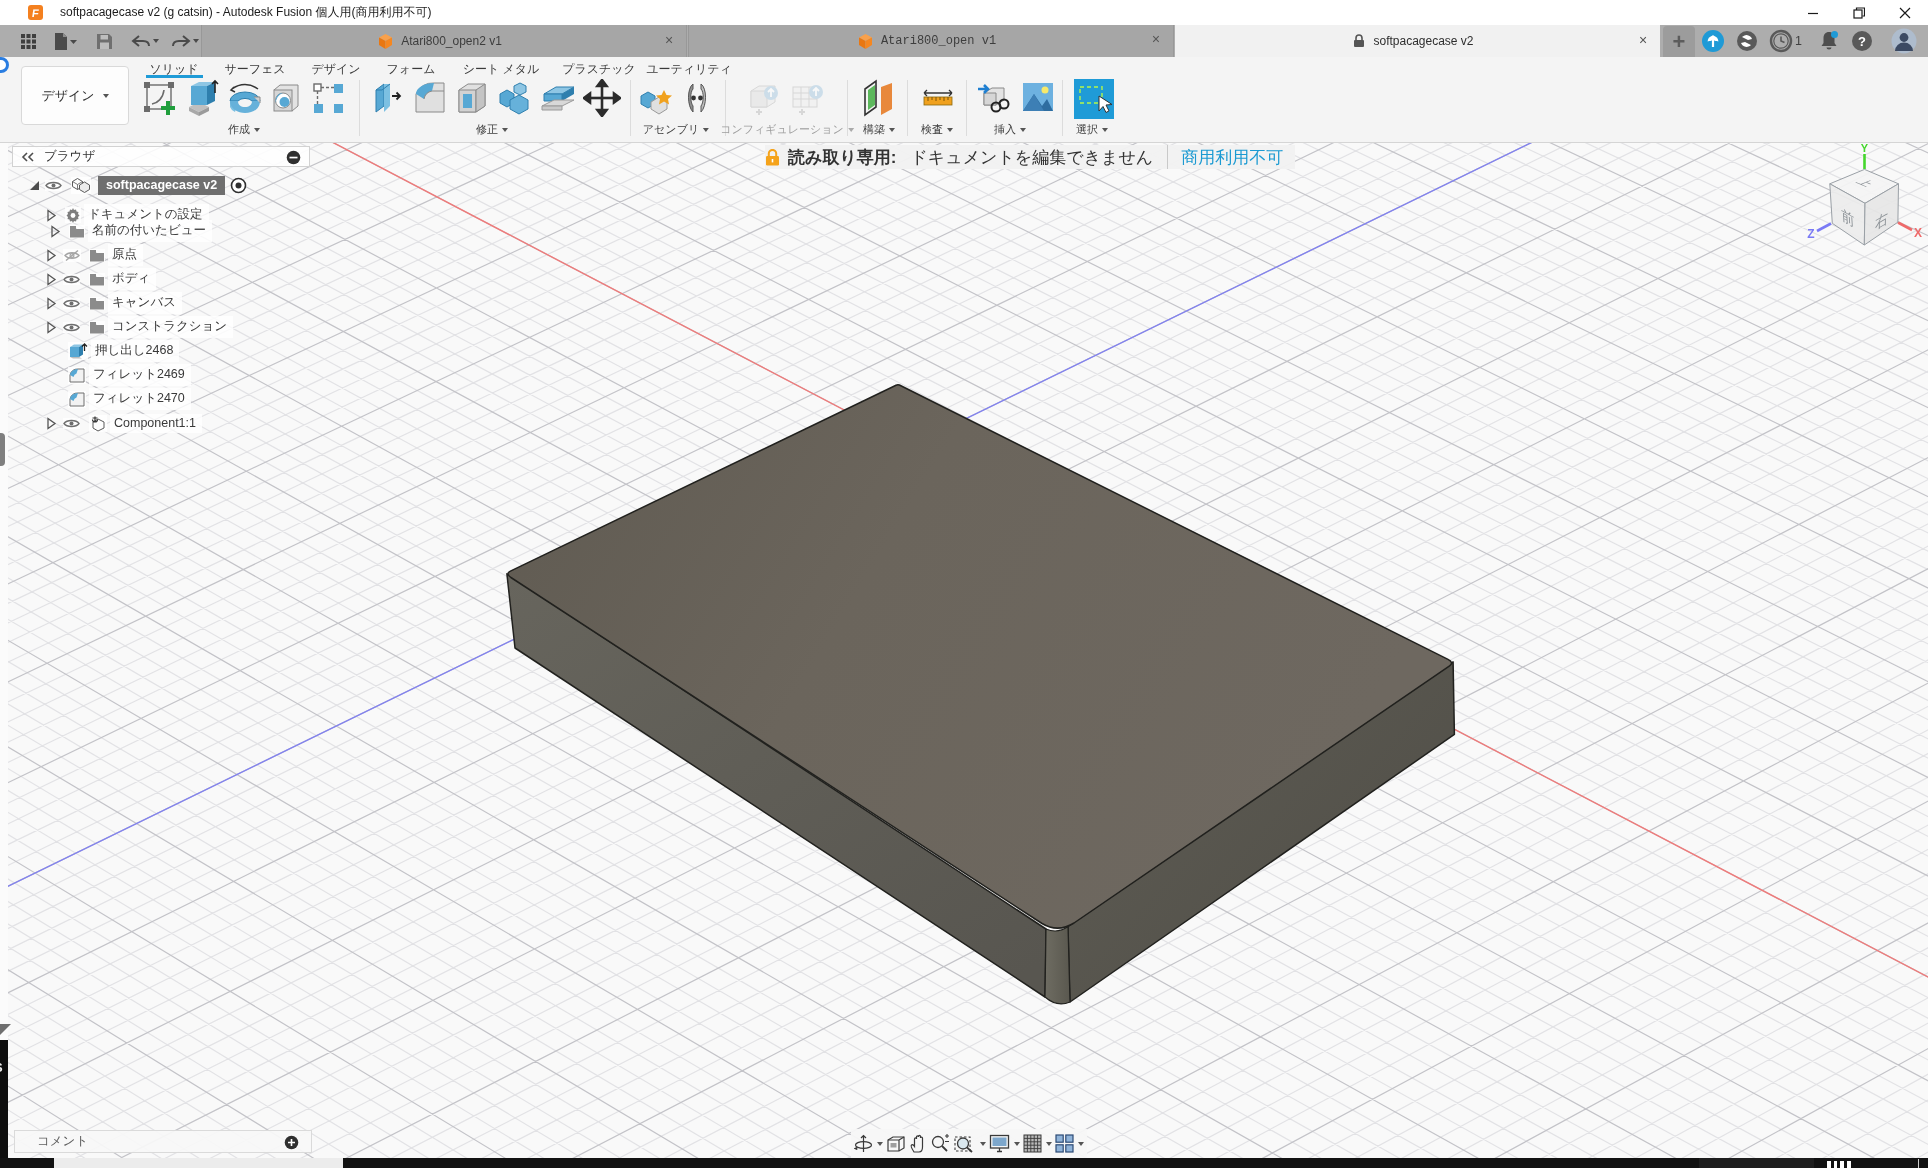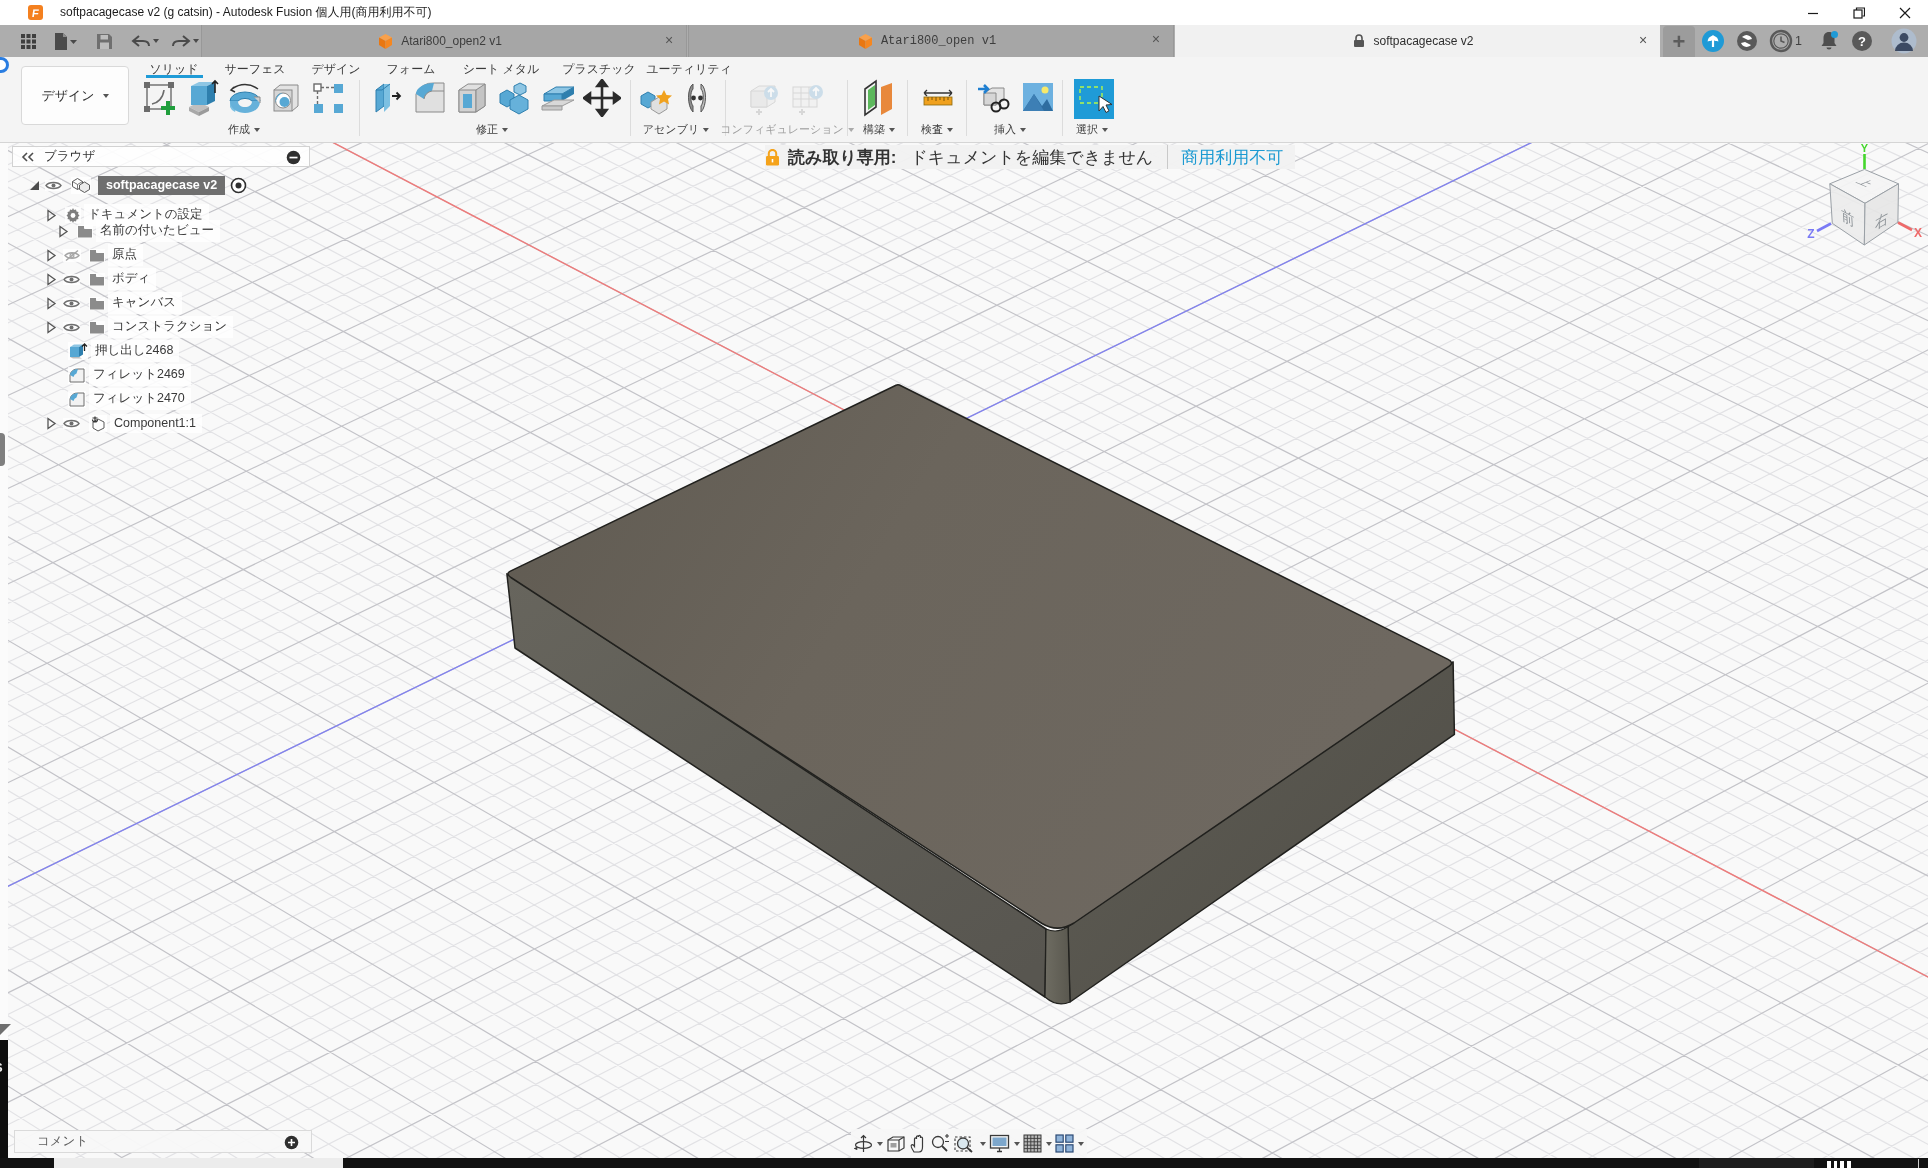--- a/index.html
+++ b/index.html
@@ -611,21 +611,21 @@
     </svg>
   <span class="bicon">
     <svg width="16" height="16" viewBox="0 0 16 16">
       <path d="M8 1 l1 2 2 -0.5 0.5 2 2 0.5 -0.5 2 1.5 1.5 -1.5 1.5 0.5 2 -2 0.5 -0.5 2 -2 -0.5 -1 2 -1 -2 -2 0.5 -0.5 -2 -2 -0.5 0.5 -2 -1.5 -1.5 1.5 -1.5 -0.5 -2 2 -0.5 0.5 -2 2 0.5z" fill="#7e7e7e"></path>
       <circle cx="8" cy="8.5" r="2.4" fill="#fff"></circle>
     </svg>
   </span>
   <span class="lbl">ドキュメントの設定</span>
 </div>
 
-<div class="brow" style="left:58px;top:220px;">
+<div class="brow" style="left:50px;top:220px;">
   <svg width="11" height="13" viewBox="0 0 11 13" style="margin-right:8px;">
       <path d="M2 1.5 L9 6.5 L2 11.5 Z" fill="none" stroke="#555" stroke-width="1.3"></path>
     </svg>
   <span class="bicon">
     <svg width="16" height="13" viewBox="0 0 16 13">
         <path d="M1 2 h5 l1.5 2 H15 v8.5 H1z" fill="#8b8b8b"></path>
         <rect x="1" y="1" width="6" height="3" fill="#8b8b8b"></rect>
       </svg>
   </span>
   <span class="lbl">名前の付いたビュー</span>

